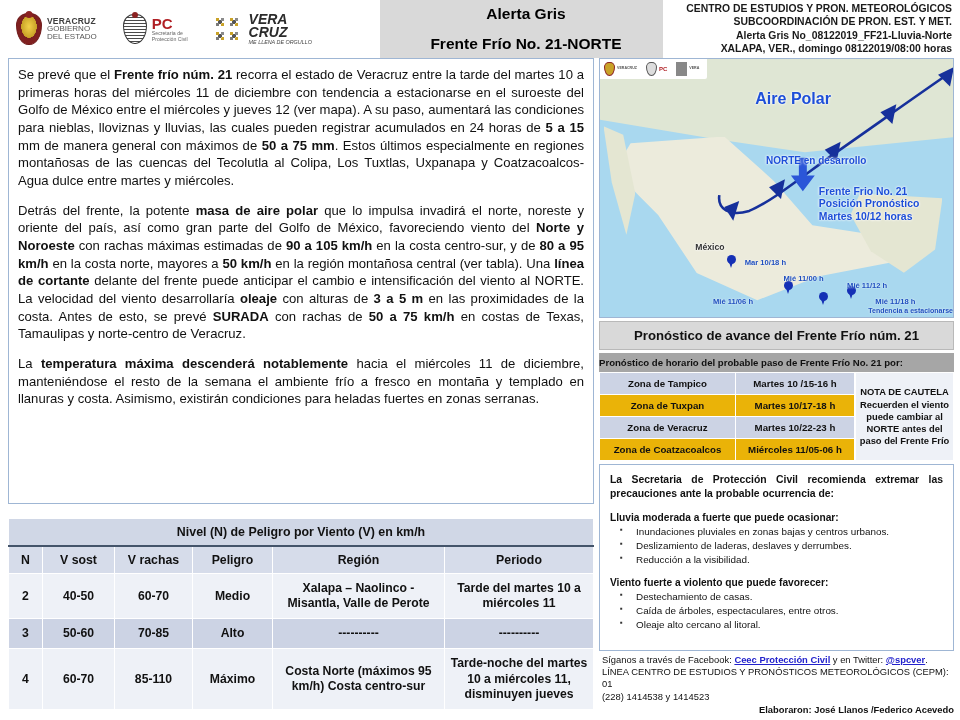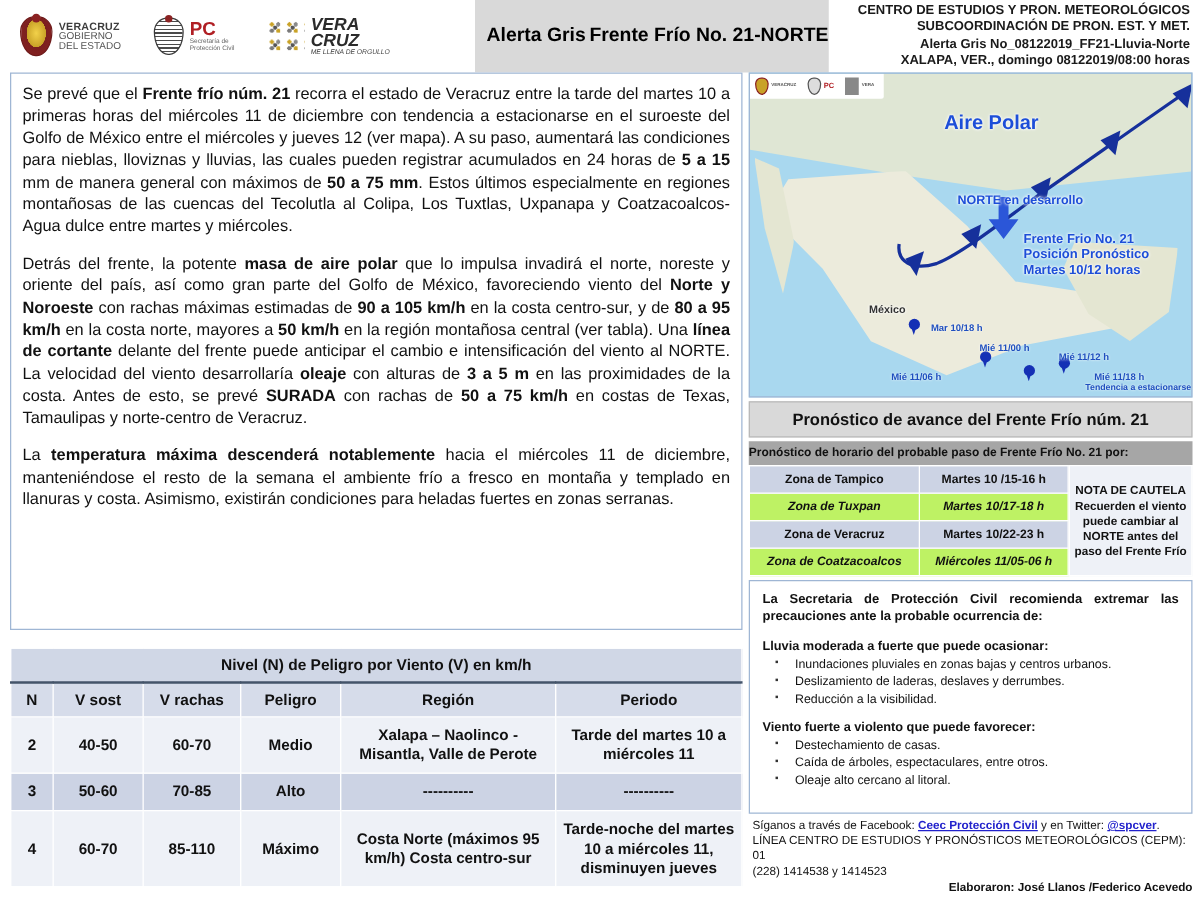--- a/index.html
+++ b/index.html
@@ -58,23 +58,23 @@
       radial-gradient(circle at 62% 62%, #c9a227 1.6px, transparent 1.8px),
       radial-gradient(circle at 43% 43%, #555 1.6px, transparent 1.8px);
     background-size: 14px 14px;
   }
   .vc-txt { line-height: .92; }
   .vc-txt .a { font-size: 14px; font-weight: bold; color: #2b2b2b; font-style: italic; }
   .vc-txt .b { font-size: 5.4px; color: #444; font-style: italic; margin-top: 2px; }
 
   .alert-title {
     width: 283px; background: #d9d9d9;
-    display: flex; 
+    display: flex; flex-direction: column;
     align-items: center; justify-content: center;
-    gap: 3px;
+    gap: 12px;
     padding-left: 9px;
   }
   .alert-title div { font-size: 15.5px; font-weight: bold; color: #000; }
 
   .inst-head {
     flex: 1; text-align: right; padding-right: 8px; padding-top: 2px;
     line-height: 1.28;
   }
   .inst-head div { font-size: 10.4px; font-weight: bold; color: #1a1a1a; }
 
@@ -177,21 +177,21 @@
     background: #a6a6a6; text-align: left;
     font-size: 9.6px; font-weight: bold; color: #111; padding: 4px 0;
   }
   .sched-wrap { display: flex; }
   .sched-table { border-collapse: collapse; width: 256px; }
   .sched-table td {
     border: 1px solid #fff; font-size: 9.7px; font-weight: bold;
     color: #111; text-align: center; padding: 5px 2px;
   }
   .sched-table tr.odd td { background: #ccd3e4; }
-  .sched-table tr.even td { background: #bef264; font-style: italic; }
+  .sched-table tr.even td { background: #eab308; }
   .note-cell {
     flex: 1; background: #eef1f7; border: 1px solid #fff;
     text-align: center; font-size: 9.4px; font-weight: bold;
     color: #111; line-height: 1.3; padding: 2px 3px;
     display: flex; align-items: center; justify-content: center;
   }
   .note-cell .nt { display: block; }
 
   .rec-box {
     border: 1px solid #9fb6d4; background: #fff;

